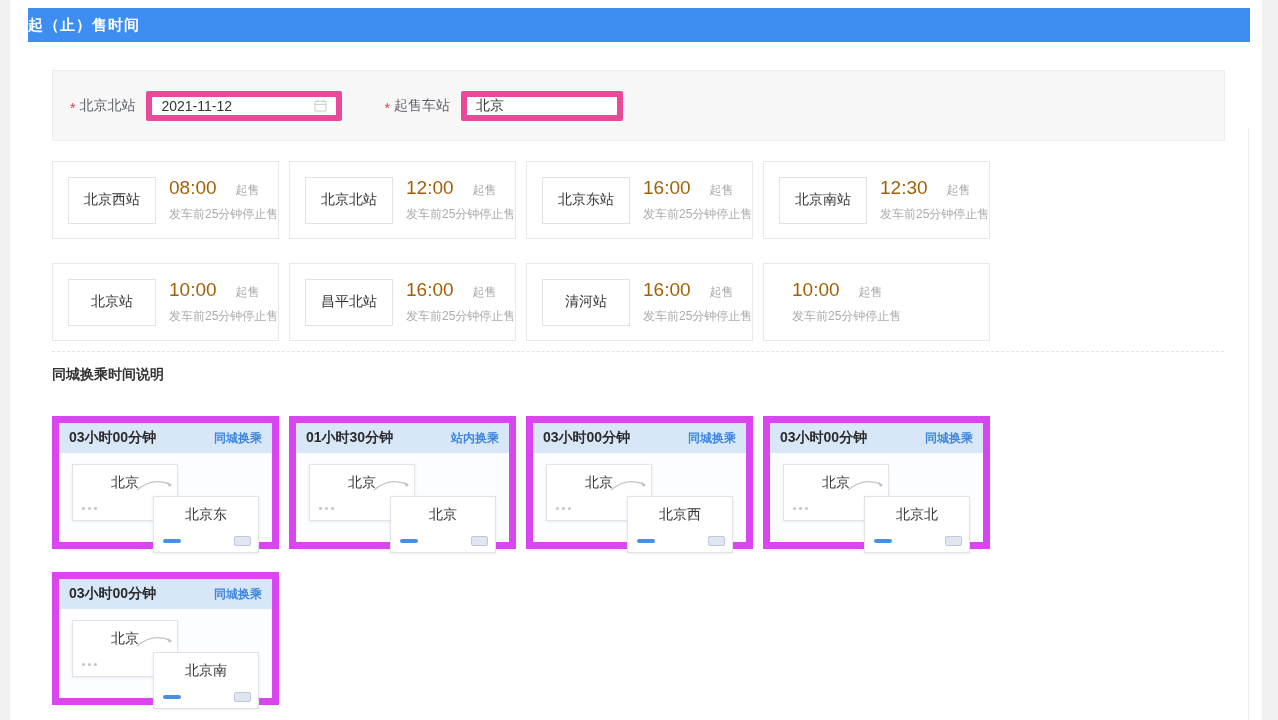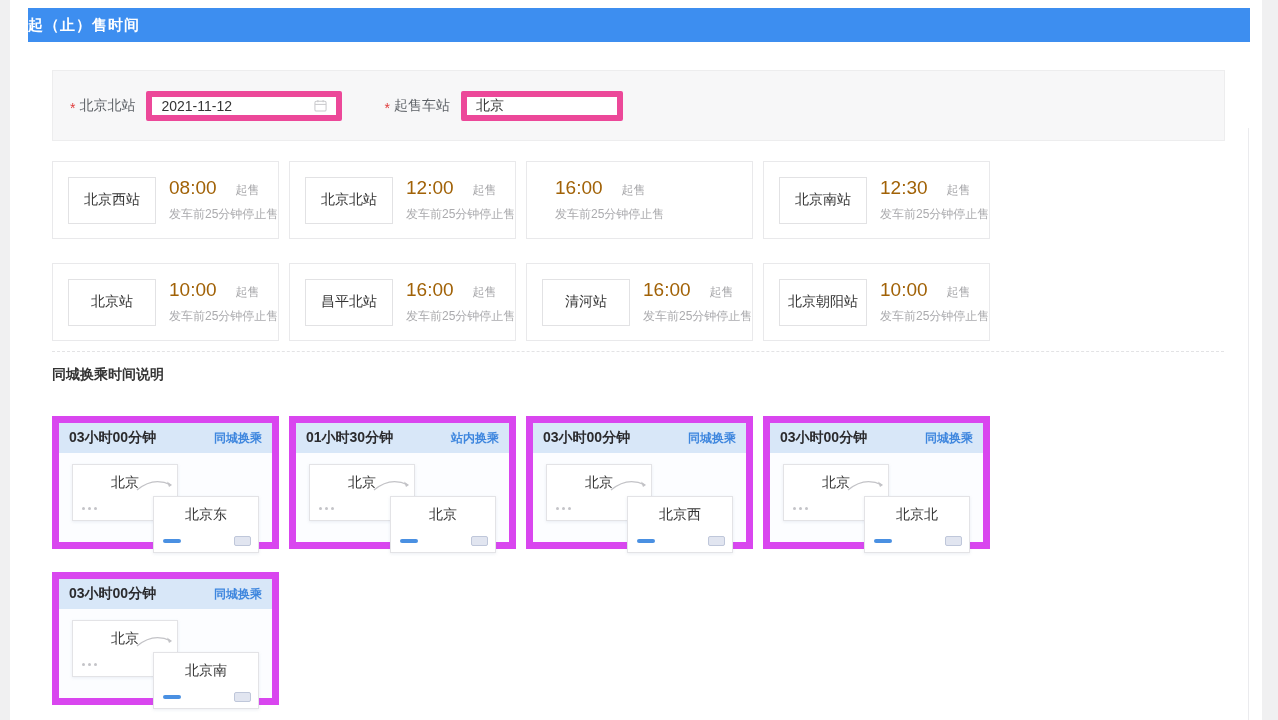--- a/index.html
+++ b/index.html
@@ -169,20 +169,23 @@
         <div class="sale-info">
           <div class="sale-top">
               <span class="time">12:00</span>
               <span class="suffix">起售</span>
             </div>
           <div class="note">发车前25分钟停止售</div>
         </div>
       </div>
 
       <div class="sale-card">
+        <div class="station-box">
+            <span>北京东站</span>
+          </div>
         <div class="sale-info">
           <div class="sale-top">
               <span class="time">16:00</span>
               <span class="suffix">起售</span>
             </div>
           <div class="note">发车前25分钟停止售</div>
         </div>
       </div>
 
       <div class="sale-card">
@@ -231,23 +234,20 @@
         <div class="sale-info">
           <div class="sale-top">
               <span class="time">16:00</span>
               <span class="suffix">起售</span>
             </div>
           <div class="note">发车前25分钟停止售</div>
         </div>
       </div>
 
       <div class="sale-card">
-        <div class="station-box">
-            <span>北京朝阳站</span>
-          </div>
         <div class="sale-info">
           <div class="sale-top">
               <span class="time">10:00</span>
               <span class="suffix">起售</span>
             </div>
           <div class="note">发车前25分钟停止售</div>
         </div>
       </div>
     </div>
 

